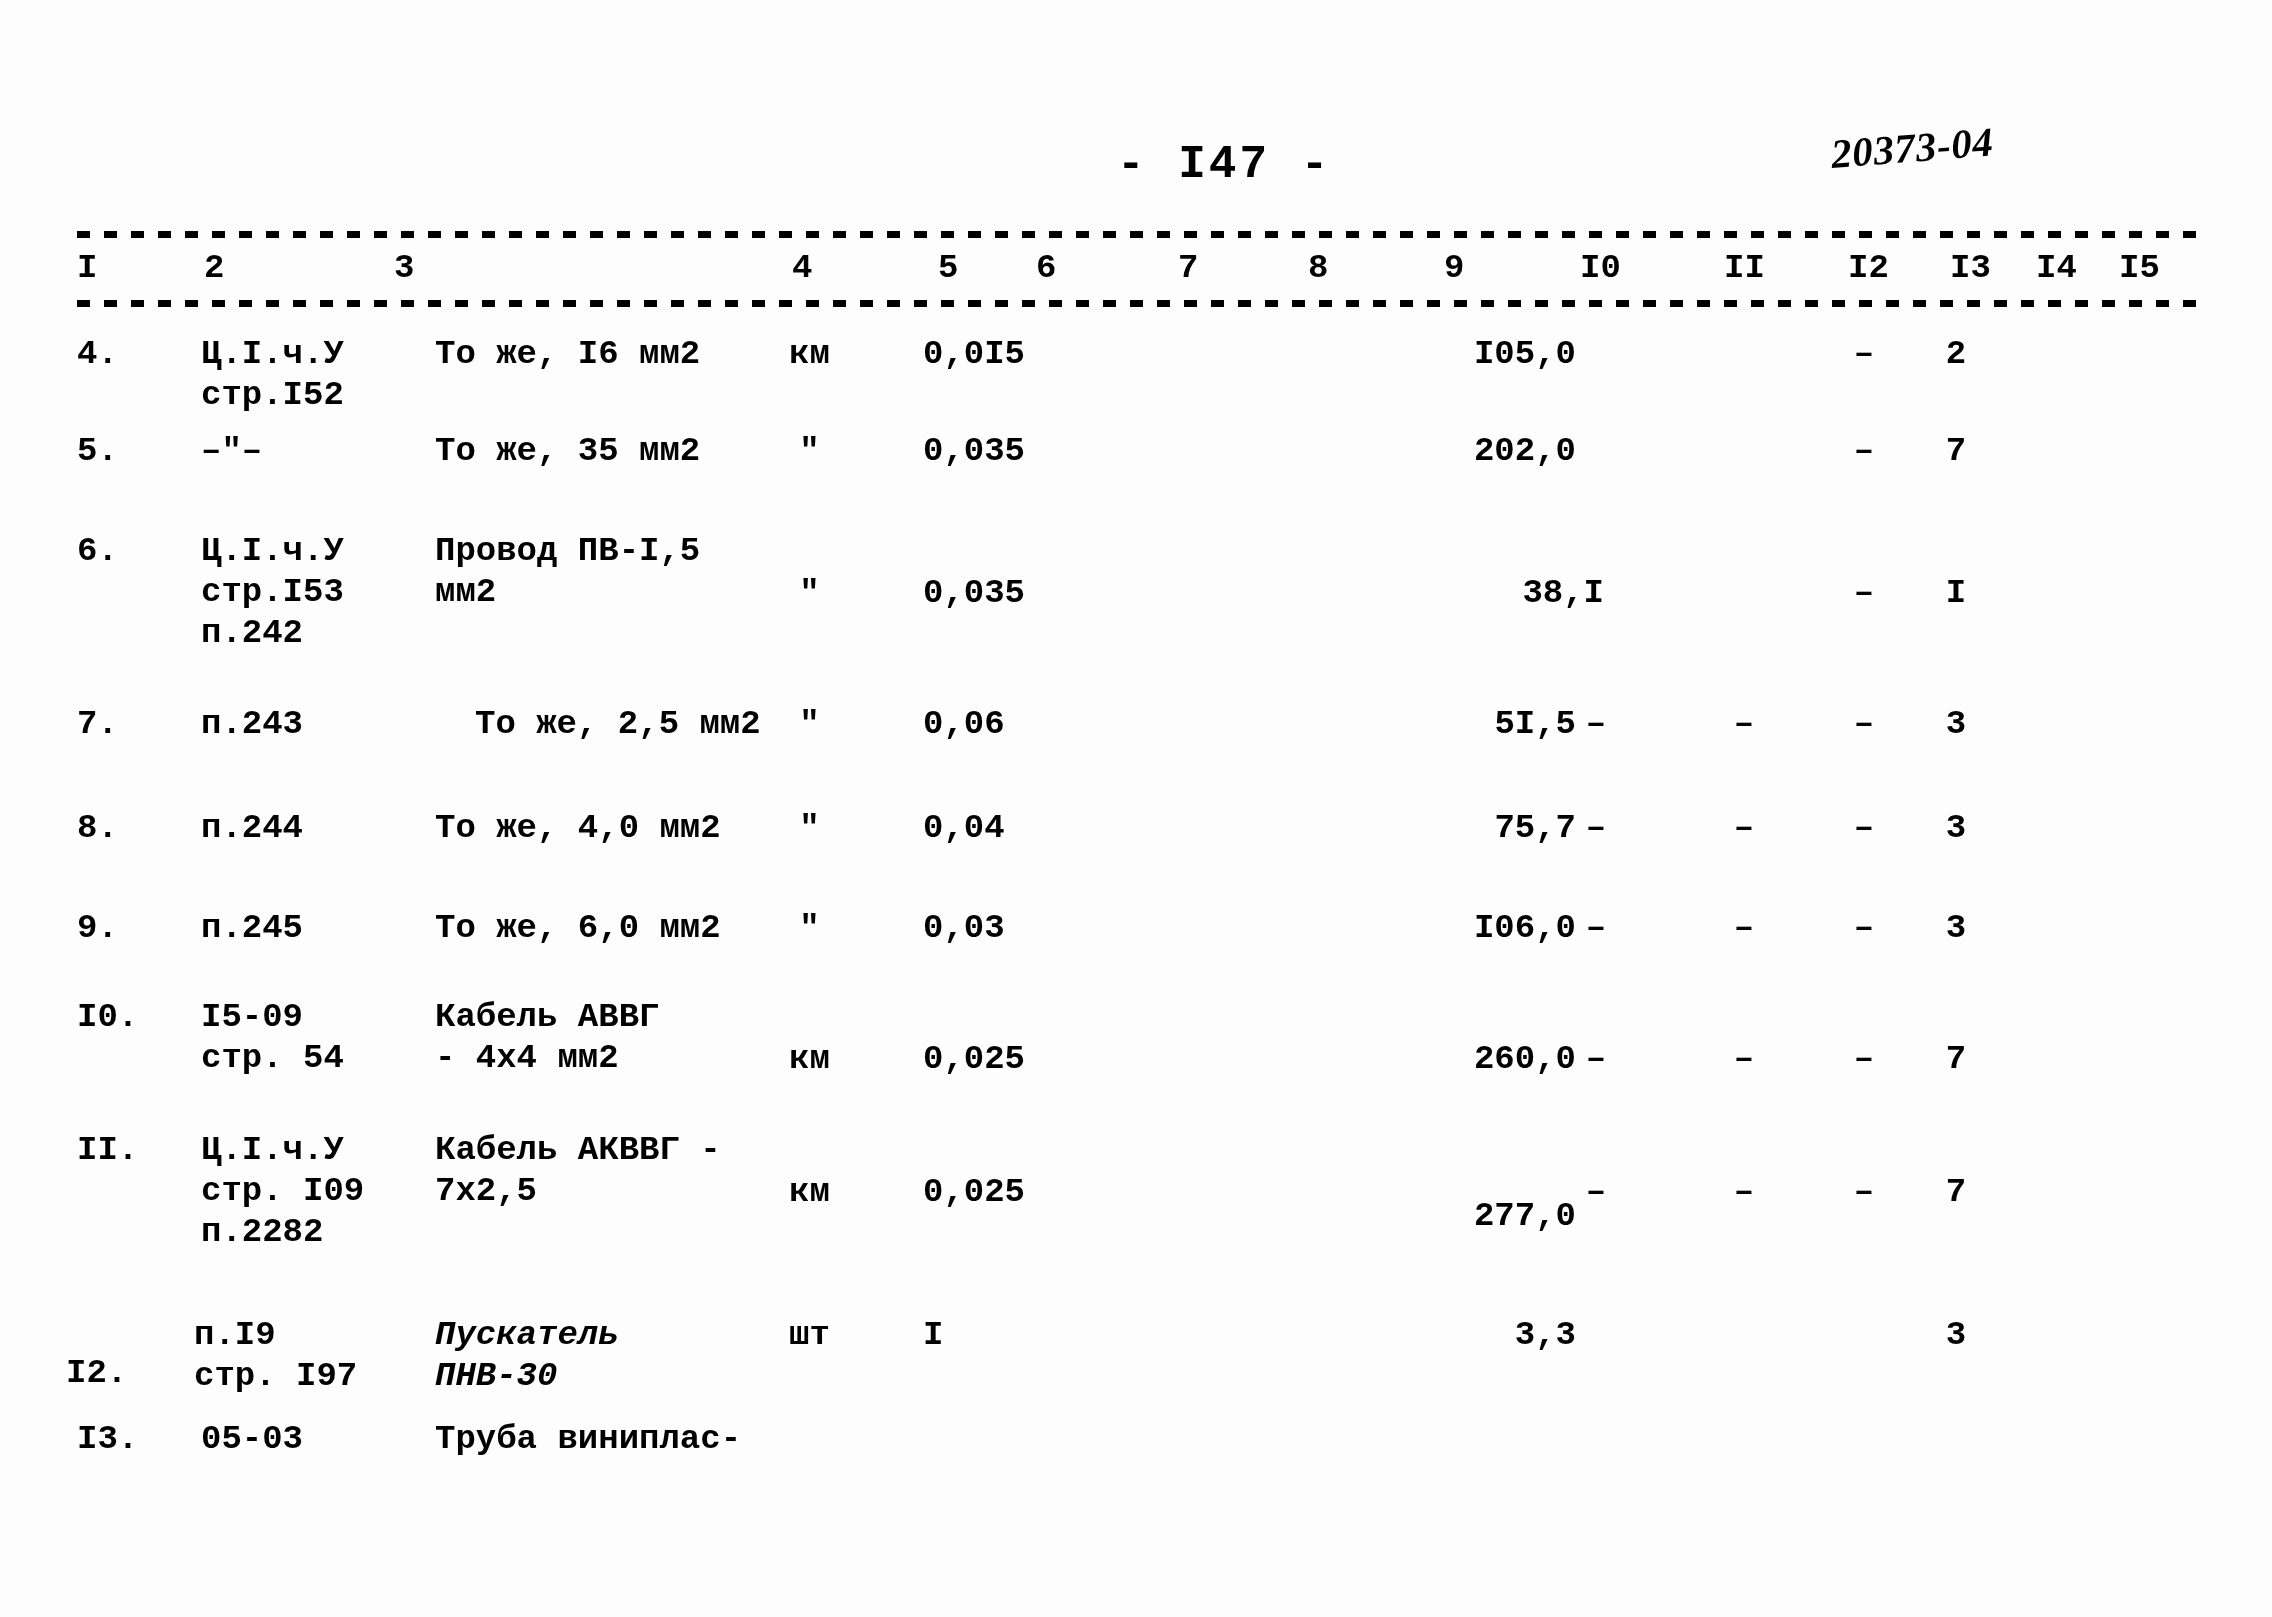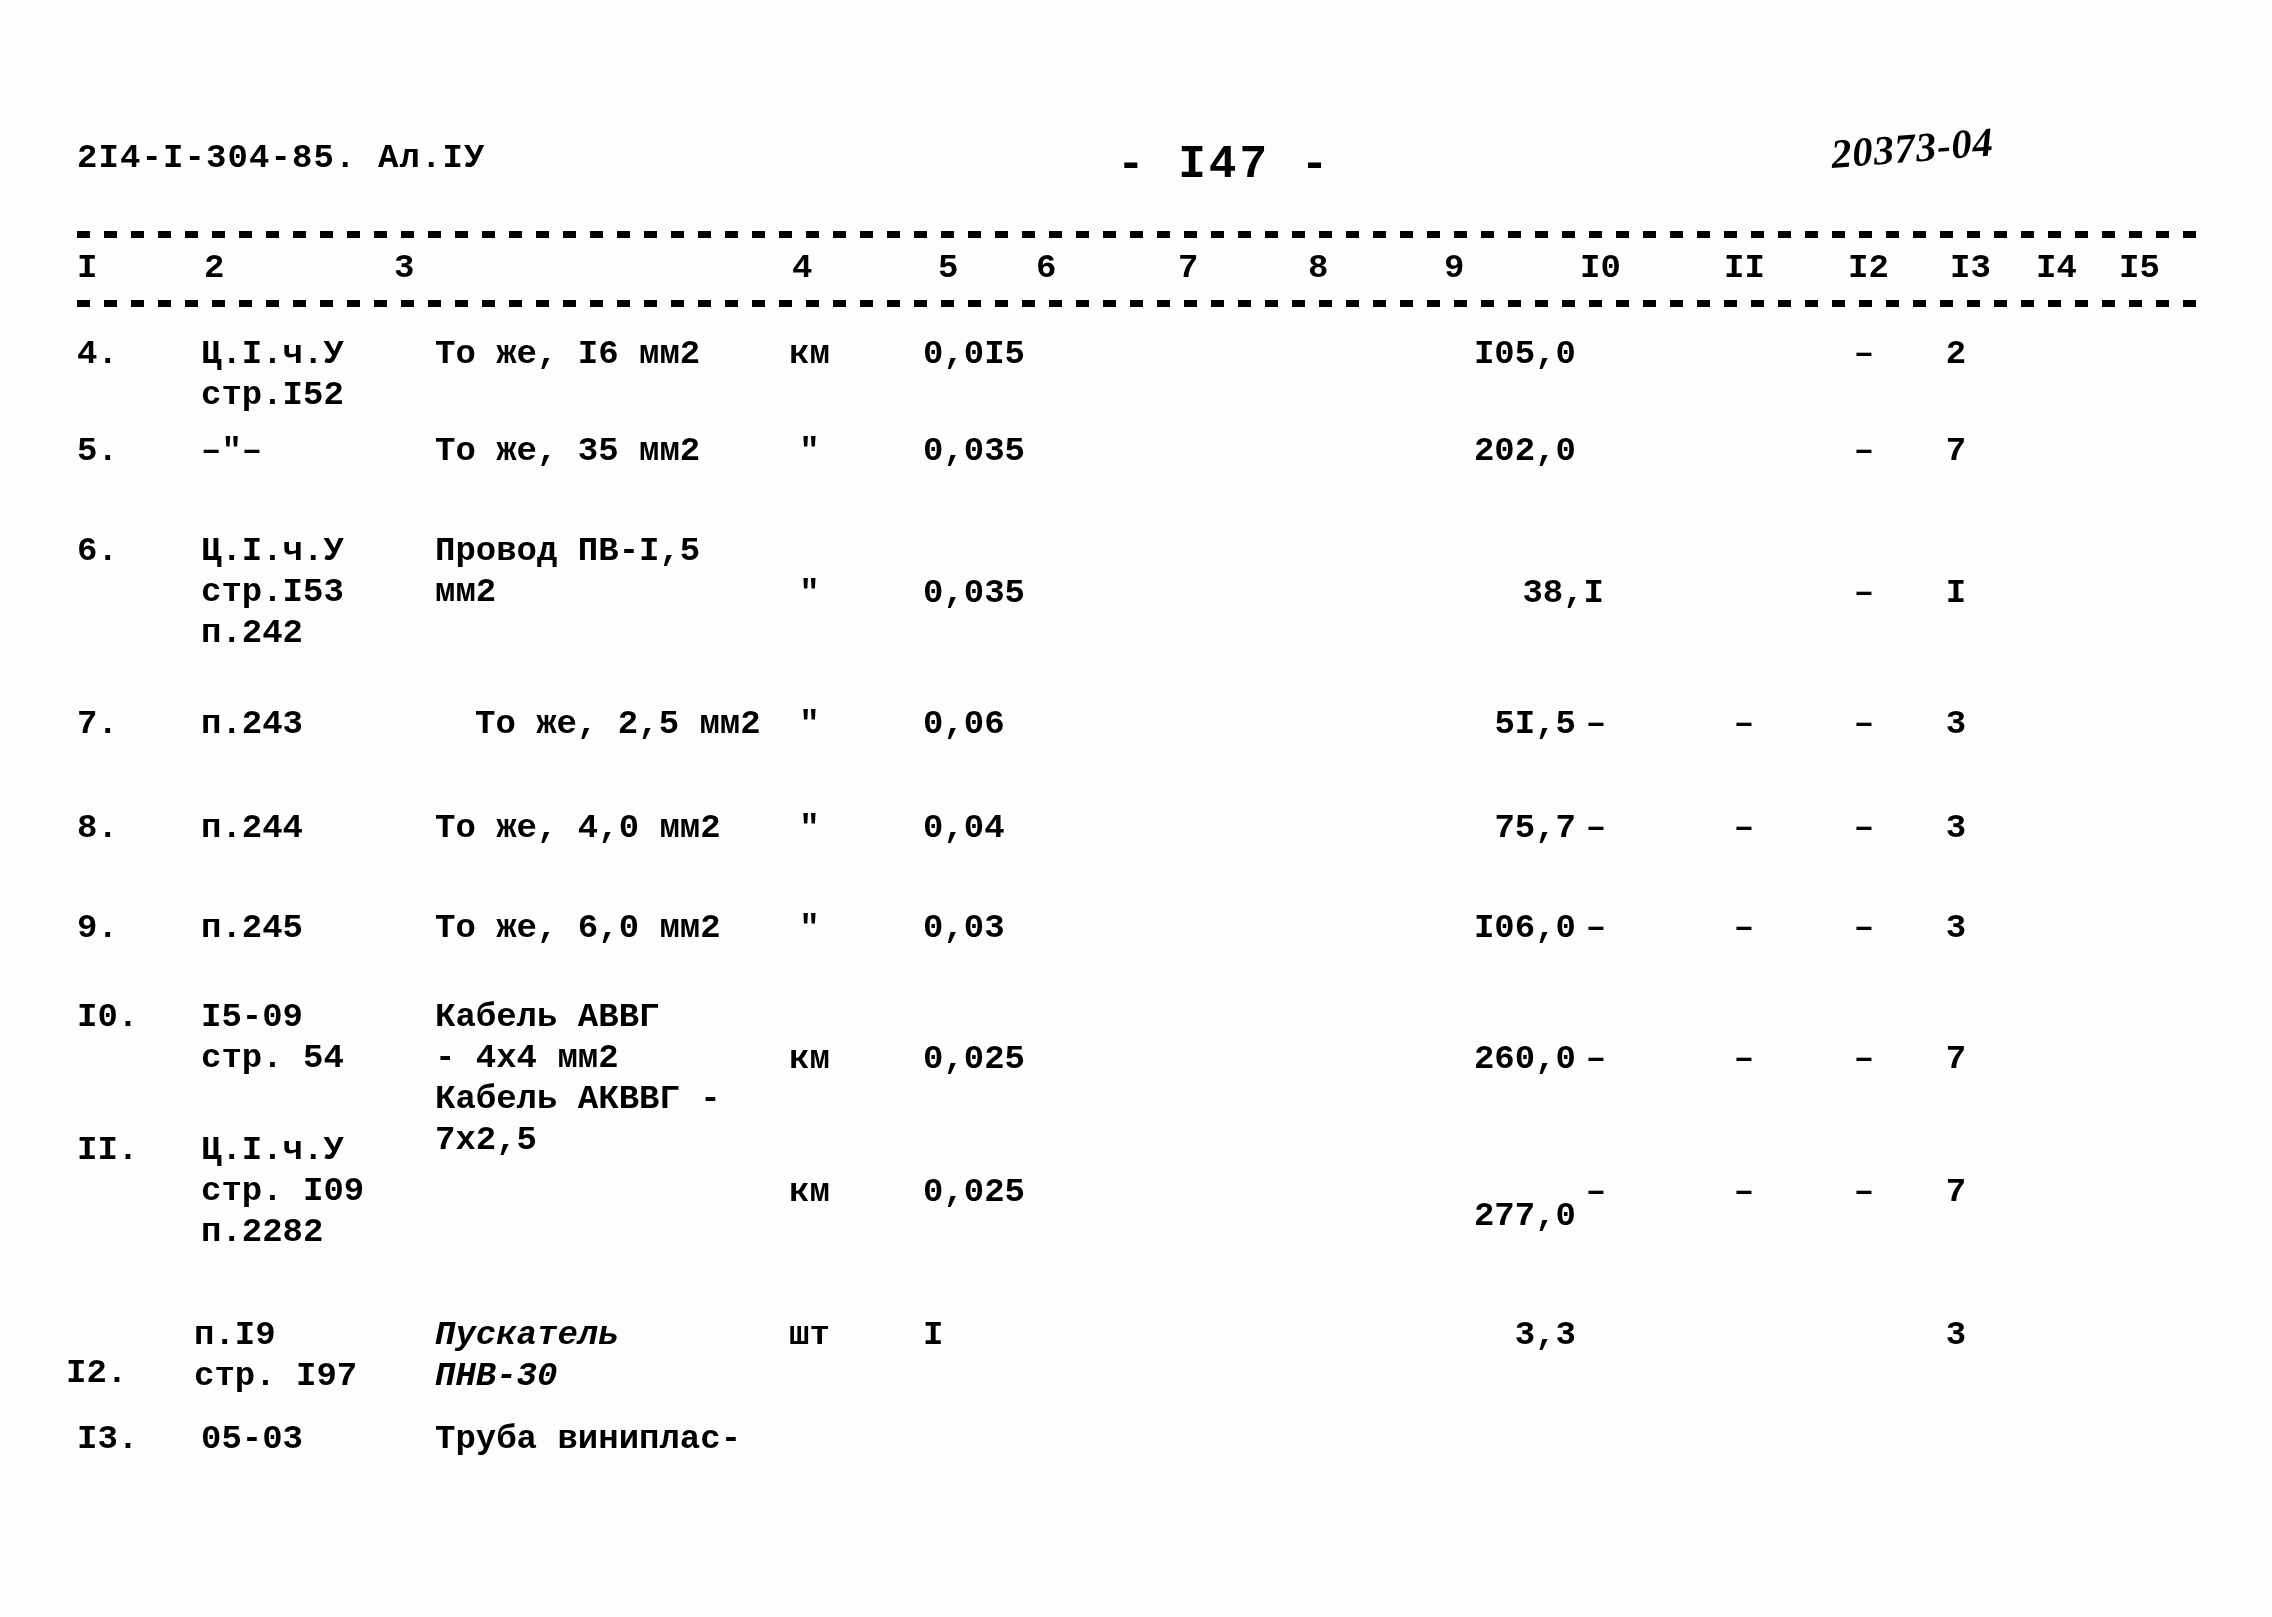--- a/index.html
+++ b/index.html
@@ -101,21 +101,20 @@
   .c-qty   { width: 170px; text-align: left; }
   .c-val9  { width: 170px; text-align: right; }
   .c-dash  { width: 44px;  text-align: center; }
   .c-13    { width: 44px;  text-align: center; }
 </style>
 </head>
 <body>
 
 <div id="page">
 
-  <div class="hdr-left">2I4-I-304-85.  Ал.IУ</div>
   <div class="hdr-center">-  I47  -</div>
   <div class="hdr-stamp">20373-04</div>
 
   <div class="rule rule-top"></div>
   <div class="rule rule-bot"></div>
 
   <div class="colhdr" style="left:77px">I</div>
   <div class="colhdr" style="left:204px">2</div>
   <div class="colhdr" style="left:394px">3</div>
   <div class="colhdr" style="left:792px">4</div>
@@ -199,21 +198,21 @@
       <div class="cell c-qty" style="left: 923px; top: 1039px;">0,025</div>
       <div class="cell c-val9" style="left: 1406px; top: 1039px;">260,0</div>
       <div class="cell c-dash" style="left: 1574px; top: 1039px;">–</div>
       <div class="cell c-dash" style="left: 1722px; top: 1039px;">–</div>
       <div class="cell c-dash" style="left: 1842px; top: 1039px;">–</div>
       <div class="cell c-13" style="left: 1934px; top: 1039px;">7</div>
       <div class="cell c-num" style="left: 77px; top: 1130px;">II.</div>
       <div class="cell c-ref" style="left: 201px; top: 1130px;">Ц.I.ч.У
 стр. I09
 п.2282</div>
-      <div class="cell c-name" style="left: 435px; top: 1079px;">Кабель АКВВГ -
+      <div class="cell c-name" style="left: 435px; top: 1130px;">Кабель АКВВГ -
 7х2,5</div>
       <div class="cell c-unit" style="left: 769px; top: 1172px;">км</div>
       <div class="cell c-qty" style="left: 923px; top: 1172px;">0,025</div>
       <div class="cell c-val9" style="left: 1406px; top: 1172px; margin-top: 24px;">277,0</div>
       <div class="cell c-dash" style="left: 1574px; top: 1172px;">–</div>
       <div class="cell c-dash" style="left: 1722px; top: 1172px;">–</div>
       <div class="cell c-dash" style="left: 1842px; top: 1172px;">–</div>
       <div class="cell c-13" style="left: 1934px; top: 1172px;">7</div>
       <div class="cell c-num" style="left: 66px; top: 1315px; margin-top: 38px;">I2.</div>
       <div class="cell c-ref" style="left: 194px; top: 1315px;">п.I9

